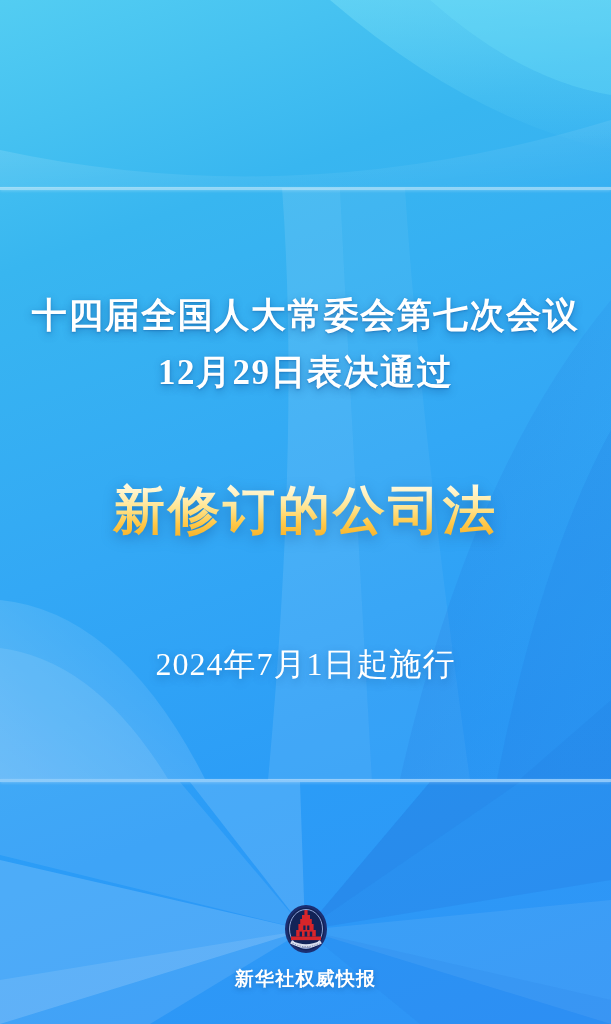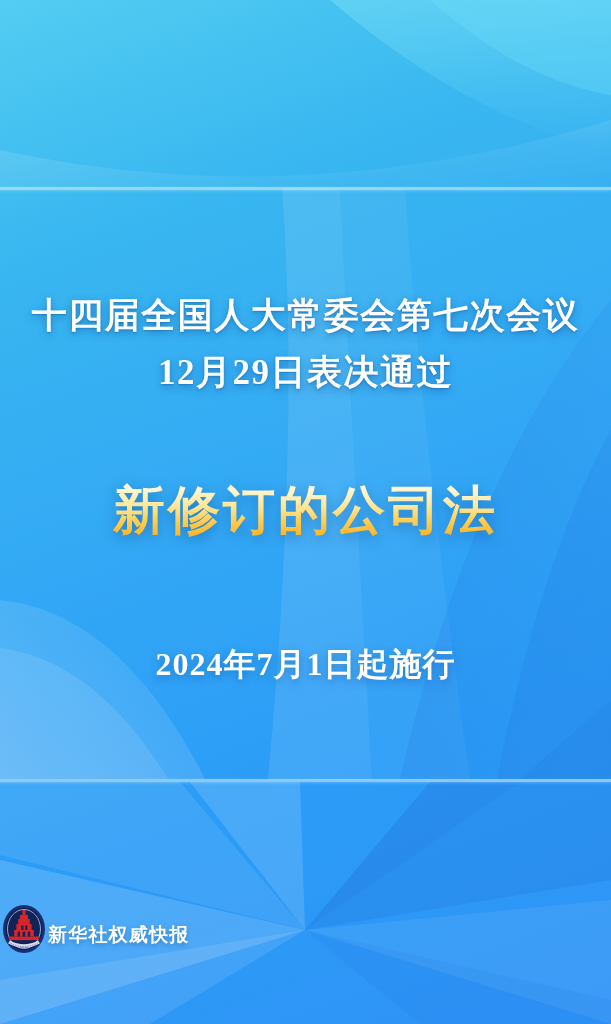--- a/index.html
+++ b/index.html
@@ -84,32 +84,33 @@
   }
 
   .subline {
     position: absolute;
     left: 0; right: 0;
     top: 641px;
     text-align: center;
     color: #ffffff;
     font-size: 32px;
     line-height: 46px;
-    font-weight: 700;
+    font-weight: 400;
     letter-spacing: 1px;
     white-space: nowrap;
     text-shadow: 0 3px 8px rgba(10,70,140,0.42);
   }
 
   
   .brand {
     position: absolute;
     left: 0; right: 0;
     top: 903px;
     display: flex;
+    flex-direction: column;
     align-items: center;
   }
   .brand-logo {
     width: 48px;
     height: 52px;
     display: block;
   }
   .brand-name {
     margin-top: 11px;
     color: #ffffff;

